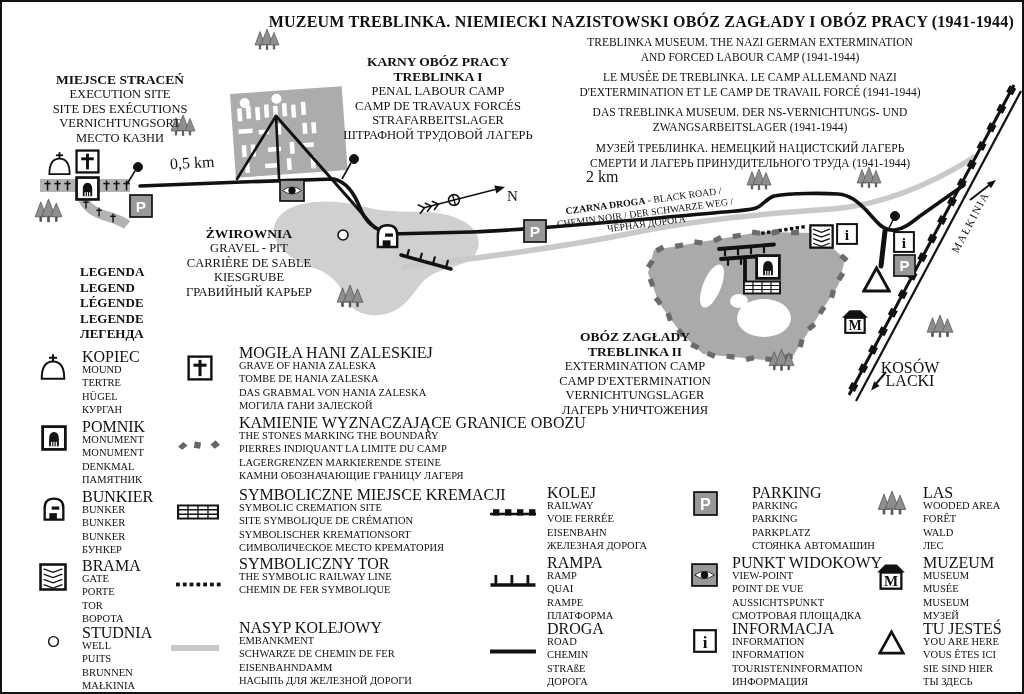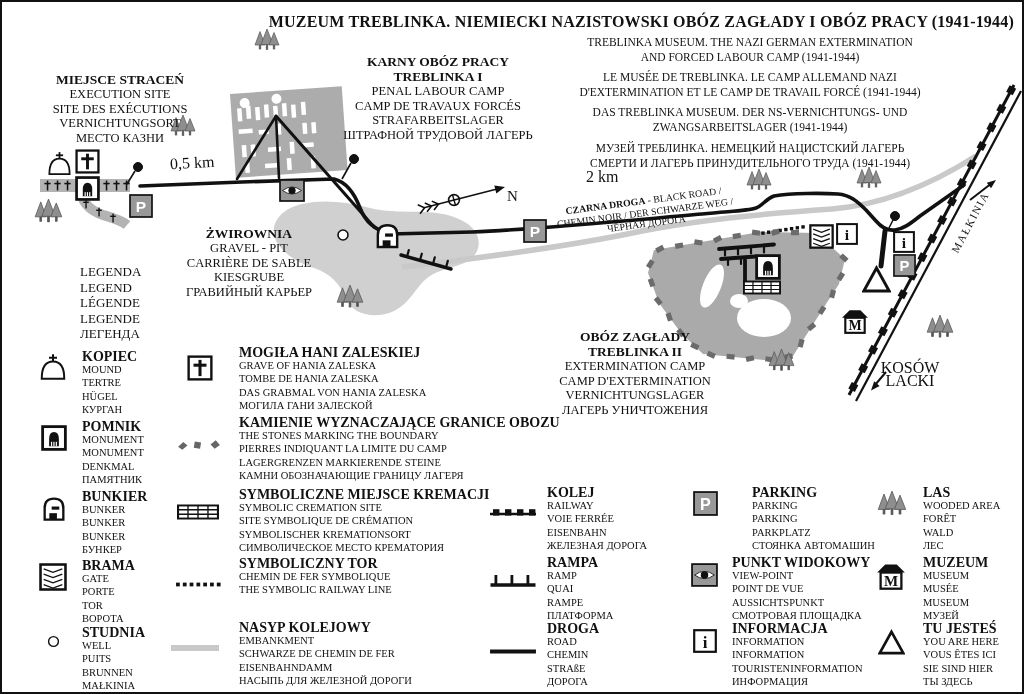--- a/index.html
+++ b/index.html
@@ -8,31 +8,31 @@
         overflow:hidden;border:2px solid #111;box-sizing:border-box;}
   .abs{position:absolute;}
   .nowrap{white-space:nowrap;}
   
   #title-pl{top:11px;right:8px;font-size:16px;font-weight:bold;letter-spacing:.2px;white-space:nowrap;}
   .lang-block{left:478px;width:540px;text-align:center;font-size:11.5px;line-height:14.5px;}
   
   .map-label{text-align:center;}
   .map-label .t{font-weight:bold;font-size:13.5px;line-height:15px;}
   .map-label .l{font-size:12.5px;line-height:14.5px;}
-  #lbl-legend-header{left:78px;top:262px;font-weight:normal;font-size:13px;line-height:15.5px;}
+  #lbl-legend-header{left:78px;top:262px;font-weight:bold;font-size:13px;line-height:15.5px;}
   #lbl-czarna{left:548px;top:193px;width:190px;text-align:center;font-size:9.8px;line-height:11.5px;
               transform:rotate(-7.5deg);transform-origin:center;}
   #lbl-czarna .b{font-weight:bold;}
   .scale-label{font-size:16px;}
   #lbl-malkinia{left:926px;top:214px;width:84px;text-align:center;font-size:11px;letter-spacing:1.5px;
                 transform:rotate(-62deg);transform-origin:center;}
   #lbl-kosow{left:872px;top:359px;width:72px;text-align:center;font-size:16px;line-height:13px;}
   #lbl-north{left:505px;top:186px;font-size:15px;}
   
-  .lg-title{font-weight:bold;font-size:14px;line-height:13.2px;white-space:nowrap;}
+  .lg-title{font-weight:normal;font-size:16px;line-height:13.2px;white-space:nowrap;}
   .lg-line{font-size:10.5px;line-height:13.2px;white-space:nowrap;}
   .lg-icon{position:absolute;}
   .lg-text{position:absolute;}
   #map-svg{position:absolute;left:0;top:0;}
 </style>
 </head>
 <body>
 
 <div id="page">
 
@@ -507,22 +507,22 @@
         <div class="lg-line">SYMBOLIC CREMATION SITE</div>
         <div class="lg-line">SITE SYMBOLIQUE DE CRÉMATION</div>
         <div class="lg-line">SYMBOLISCHER KREMATIONSORT</div>
         <div class="lg-line">СИМВОЛИЧЕСКОЕ МЕСТО КРЕМАТОРИЯ</div>
       </div>
       <div class="lg-icon abs" style="left: 173px; top: 573px;"><svg width="46" height="9" viewBox="0 0 44 8">
           <use href="#sym-dots"></use>
         </svg></div>
       <div class="lg-text abs" style="left: 237px; top: 555px;">
         <div class="lg-title">SYMBOLICZNY TOR</div>
+        <div class="lg-line">THE SYMBOLIC RAILWAY LINE</div>
         <div class="lg-line">CHEMIN DE FER SYMBOLIQUE</div>
-        <div class="lg-line">THE SYMBOLIC RAILWAY LINE</div>
       </div>
       <div class="lg-icon abs" style="left: 168px; top: 637px;"><svg width="50" height="10" viewBox="0 0 50 10">
           <use href="#sym-embankment"></use>
         </svg></div>
       <div class="lg-text abs" style="left: 237px; top: 619px;">
         <div class="lg-title">NASYP KOLEJOWY</div>
         <div class="lg-line">EMBANKMENT</div>
         <div class="lg-line">SCHWARZE DE CHEMIN DE FER</div>
         <div class="lg-line">EISENBAHNDAMM</div>
         <div class="lg-line">НАСЫПЬ ДЛЯ ЖЕЛЕЗНОЙ ДОРОГИ</div>

